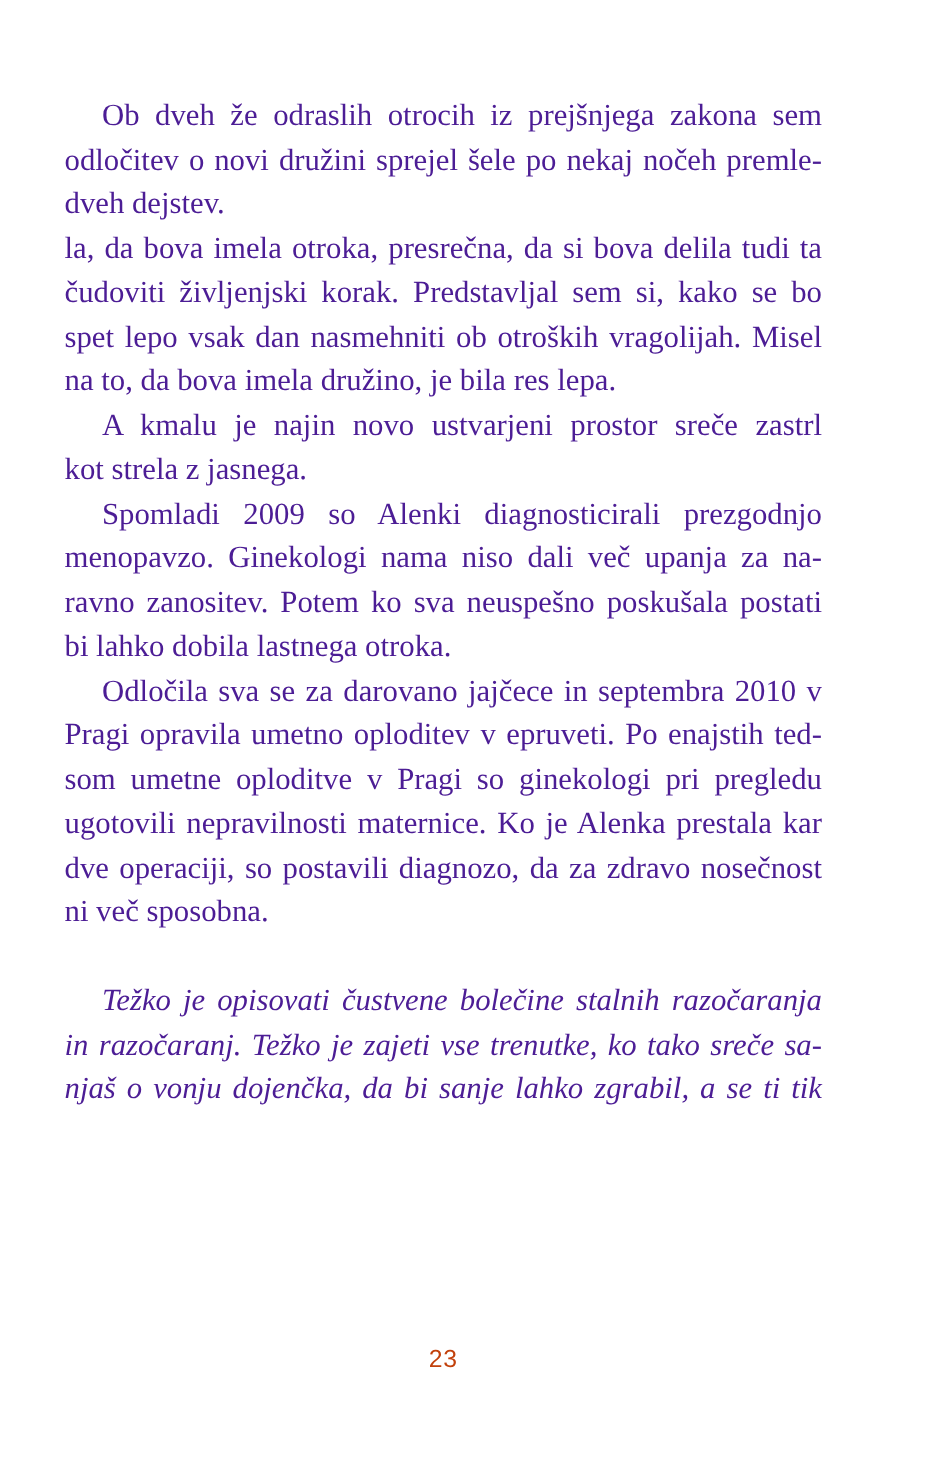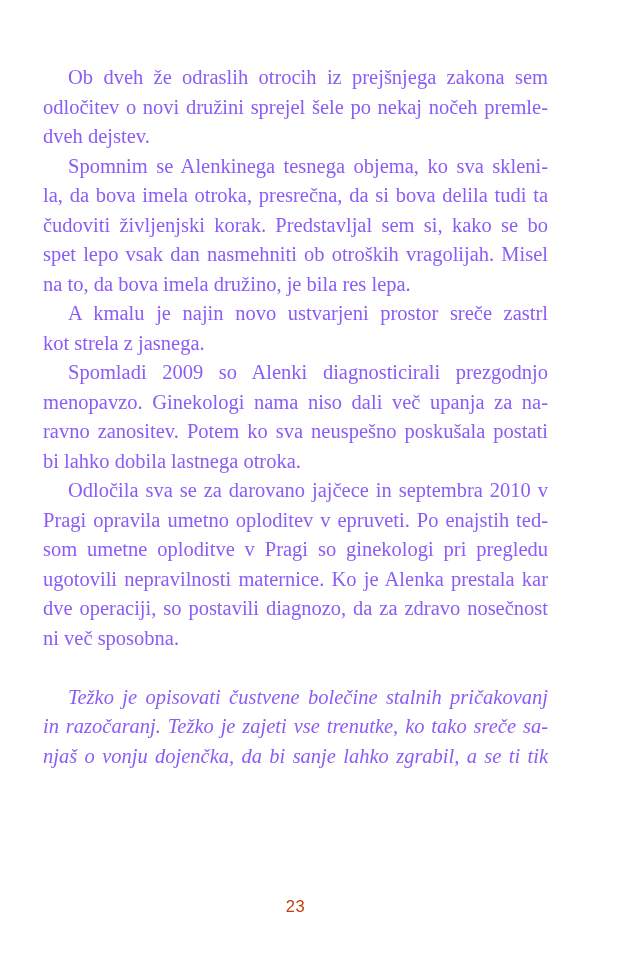--- a/index.html
+++ b/index.html
@@ -19,21 +19,21 @@
     inset: 0;
     background: #ffffff;
   }
   .text-block {
     position: absolute;
     left: 43px;
     top: 63px;
     width: 505px;
     font-size: 20.5px;
     line-height: 29.5px;
-    color: #8b5cf6;
+    color: #4c1d95;
   }
   .para {
     margin: 0;
     padding: 0;
   }
   .para.space-before {
     margin-top: 29.5px;
   }
   .para.italic {
     font-style: italic;
@@ -66,21 +66,20 @@
 <body>
 
 <main class="book-page">
   <section class="text-block" id="text-block">
       <div class="para">
         <div class="line indent">Ob dveh že odraslih otrocih iz prejšnjega zakona sem</div>
         <div class="line">odločitev o novi družini sprejel šele po nekaj nočeh premle-</div>
         <div class="line flush">dveh dejstev.</div>
       </div>
       <div class="para">
-        <div class="line indent">Spomnim se Alenkinega tesnega objema, ko sva skleni-</div>
         <div class="line">la, da bova imela otroka, presrečna, da si bova delila tudi ta</div>
         <div class="line">čudoviti življenjski korak. Predstavljal sem si, kako se bo</div>
         <div class="line">spet lepo vsak dan nasmehniti ob otroških vragolijah. Misel</div>
         <div class="line flush">na to, da bova imela družino, je bila res lepa.</div>
       </div>
       <div class="para">
         <div class="line indent">A kmalu je najin novo ustvarjeni prostor sreče zastrl</div>
         <div class="line flush">kot strela z jasnega.</div>
       </div>
       <div class="para">
@@ -91,19 +90,19 @@
       </div>
       <div class="para">
         <div class="line indent">Odločila sva se za darovano jajčece in septembra 2010 v</div>
         <div class="line">Pragi opravila umetno oploditev v epruveti. Po enajstih ted-</div>
         <div class="line">som umetne oploditve v Pragi so ginekologi pri pregledu</div>
         <div class="line">ugotovili nepravilnosti maternice. Ko je Alenka prestala kar</div>
         <div class="line">dve operaciji, so postavili diagnozo, da za zdravo nosečnost</div>
         <div class="line flush">ni več sposobna.</div>
       </div>
       <div class="para italic space-before">
-        <div class="line indent">Težko je opisovati čustvene bolečine stalnih pričakovanj</div>
+        <div class="line indent">Težko je opisovati čustvene bolečine stalnih razočaranja</div>
         <div class="line">in razočaranj. Težko je zajeti vse trenutke, ko tako sreče sa-</div>
         <div class="line">njaš o vonju dojenčka, da bi sanje lahko zgrabil, a se ti tik</div>
       </div>
     </section>
   <div class="page-number">23</div>
 </main>
 
 </body></html>

